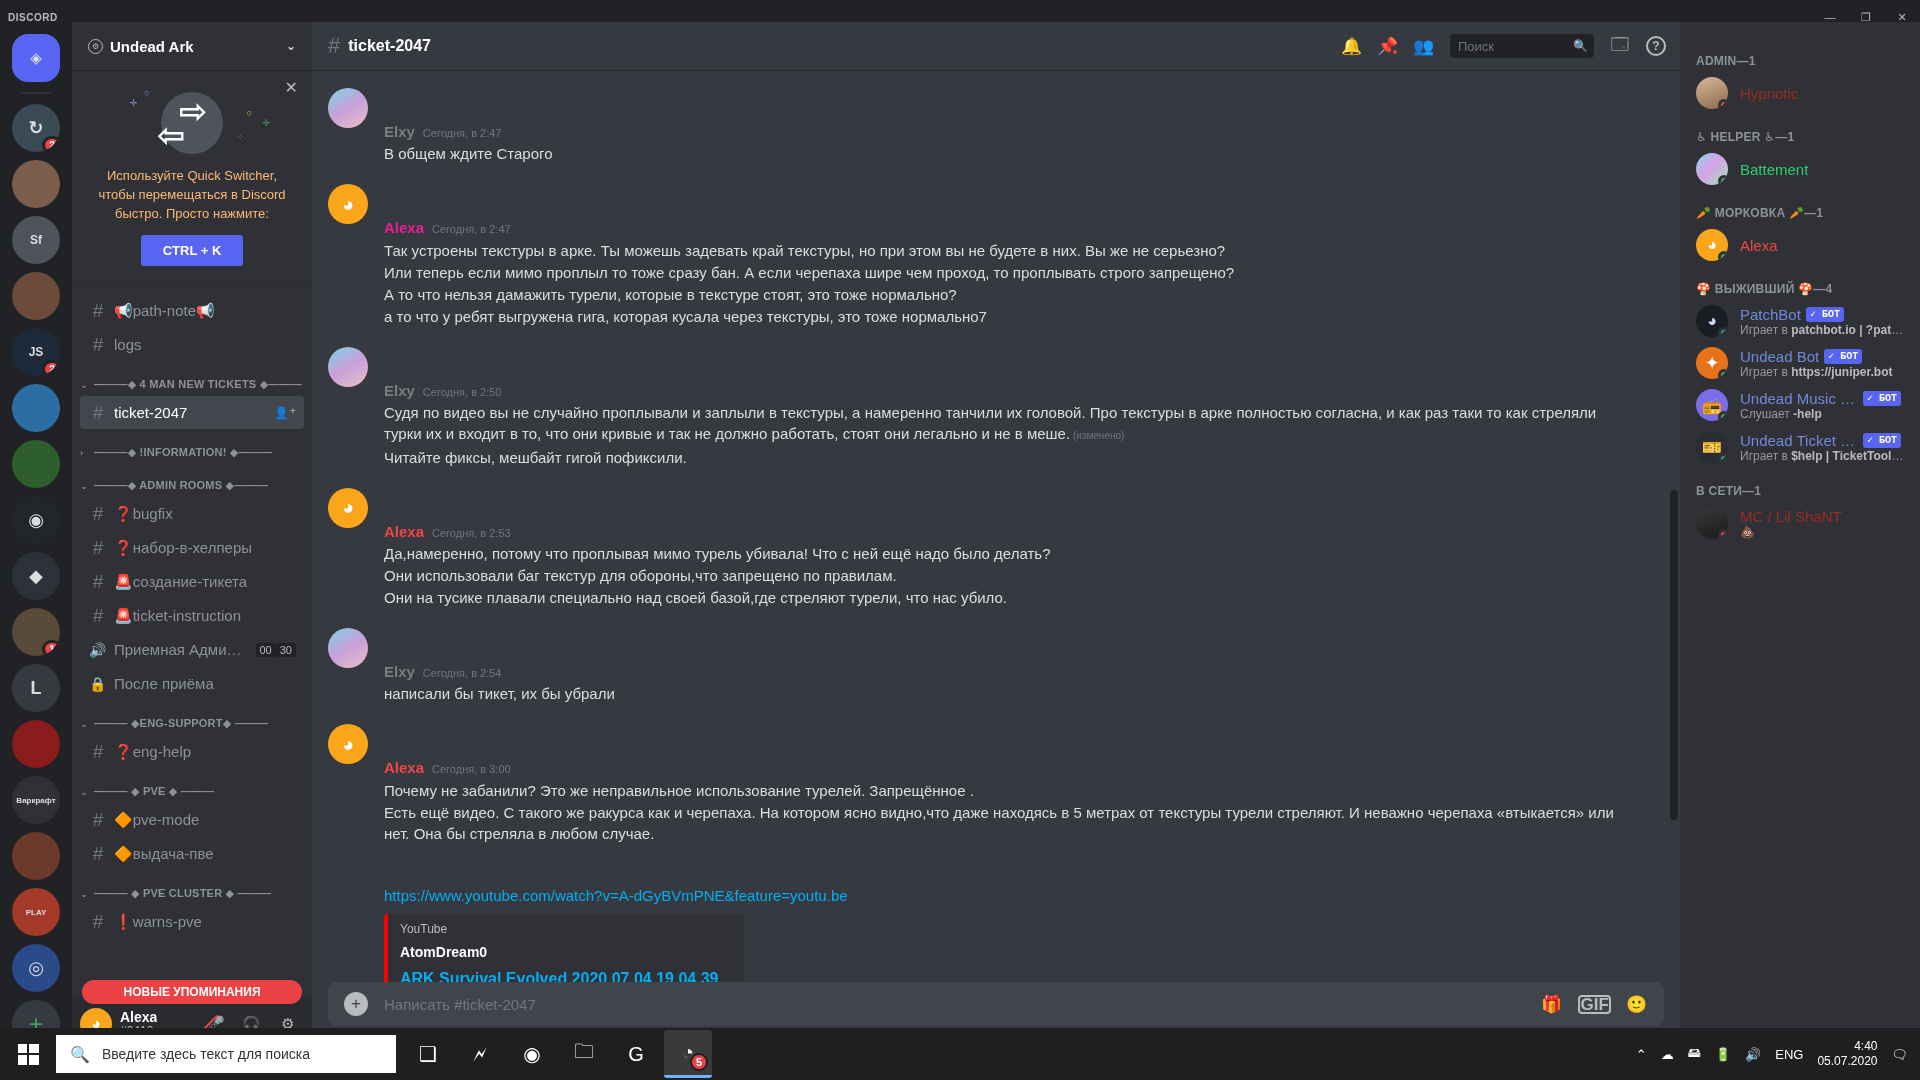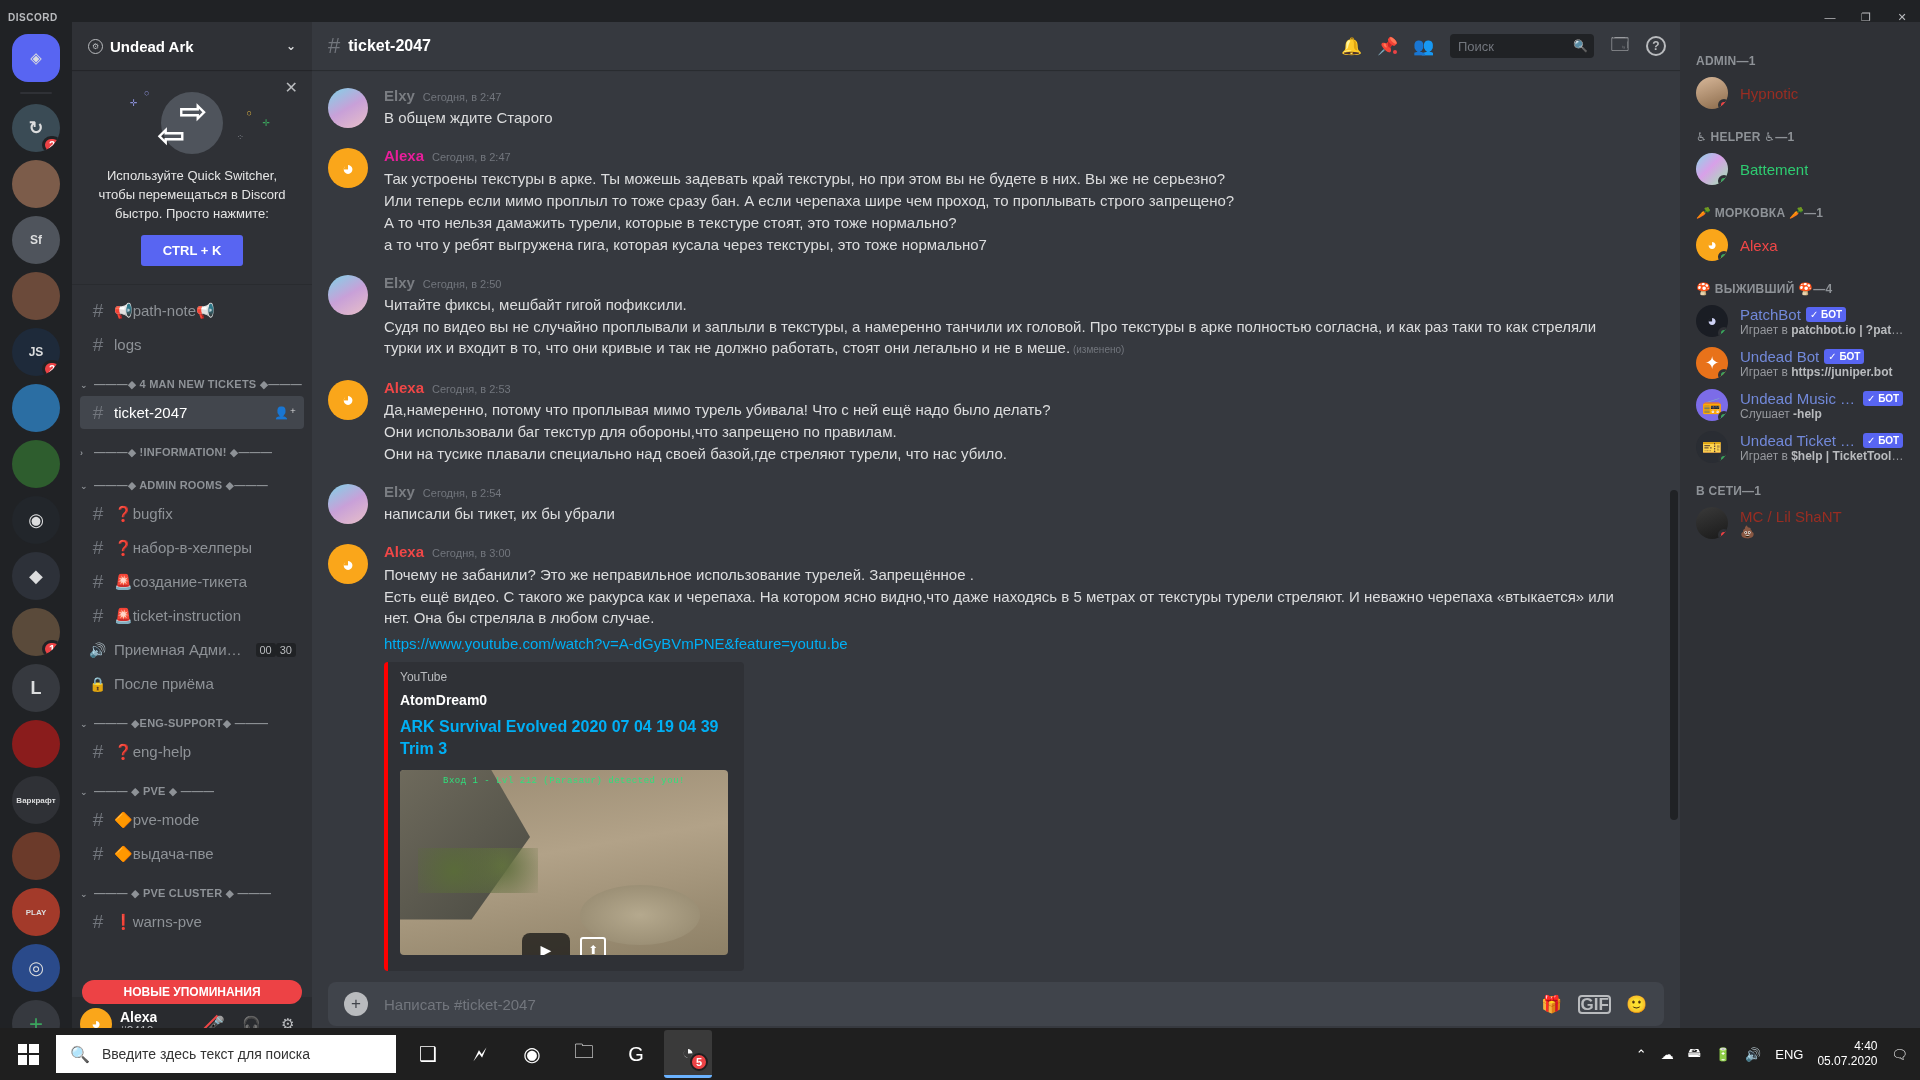--- a/index.html
+++ b/index.html
@@ -42,21 +42,21 @@
 
   
   .promo{padding:14px 16px 18px;border-bottom:1px solid #292b2f;position:relative;text-align:center;}
   .promo .close{position:absolute;right:14px;top:8px;color:#b9bbbe;font-size:16px;cursor:pointer;}
   .promo .art{height:78px;display:flex;align-items:center;justify-content:center;position:relative;}
   .promo .circle{width:62px;height:62px;border-radius:50%;background:#4f545c;position:relative;}
   .promo .arrow{position:absolute;color:#fff;font-size:34px;line-height:1;font-weight:bold;}
   .promo .a1{top:2px;left:18px;}
   .promo .a2{top:26px;left:-4px;}
   .spark{position:absolute;font-size:9px;}
-  .promo .txt{color:#e5e5e5;font-size:13px;line-height:19px;margin-top:4px;}
+  .promo .txt{color:#fdba74;font-size:13px;line-height:19px;margin-top:4px;}
   .promo .key{display:inline-block;margin-top:12px;background:#5865f2;color:#fff;font-size:13px;
     font-weight:bold;padding:8px 22px;border-radius:3px;cursor:pointer;}
 
   
   .chanlist{flex:1;overflow:hidden;padding-top:8px;position:relative;}
   .cat{display:flex;align-items:center;gap:4px;padding:16px 8px 4px 8px;color:#8e9297;
     font-size:11px;font-weight:bold;letter-spacing:.02em;cursor:pointer;white-space:nowrap;overflow:hidden;}
   .cat .arr{font-size:9px;width:10px;flex:0 0 10px;color:#8e9297;}
   .cat .catname{display:flex;align-items:center;gap:0;overflow:hidden;text-overflow:ellipsis;}
   .chan{display:flex;align-items:center;height:33px;margin:1px 8px;padding:0 8px;border-radius:4px;
@@ -98,21 +98,21 @@
   .search{width:144px;height:24px;background:#202225;border-radius:4px;display:flex;align-items:center;
     padding:0 6px 0 8px;margin:0 6px;cursor:text;}
   .search .ph{color:#72767d;font-size:13px;flex:1;}
   .search .mg{color:#72767d;font-size:12px;}
 
   .msgs{flex:1;overflow:hidden;position:relative;padding-bottom:4px;}
   .msg{display:flex;padding:2px 48px 2px 16px;position:relative;}
   .msg.grouped{margin-top:14px;}
   .msg .avatar{width:40px;height:40px;border-radius:50%;flex:0 0 40px;margin-right:16px;margin-top:2px;
     overflow:hidden;position:relative;display:flex;align-items:center;justify-content:center;}
-  .msg .body{min-width:0;flex:1;}
+  .msg .body{min-width:0;flex:1;margin-top:36px;}
   .mhead{display:flex;align-items:baseline;gap:8px;line-height:1.35;}
   .mname{font-size:15px;font-weight:600;}
   .mtime{color:#72767d;font-size:11px;}
   .mline{color:#dcddde;font-size:15px;line-height:21px;margin-top:1px;word-wrap:break-word;}
   .mline .edited{color:#72767d;font-size:10px;}
   .mline a{color:#00aff4;text-decoration:none;}
   .cont{padding-left:72px;}
 
   .embed{margin-top:8px;background:#2f3136;border-left:4px solid #ff0000;border-radius:4px;
     padding:8px 16px 16px 12px;width:360px;}
@@ -158,21 +158,21 @@
     display:flex;align-items:center;justify-content:center;overflow:hidden;}
   .member .mav .st{position:absolute;right:-2px;bottom:-2px;width:12px;height:12px;border-radius:50%;
     border:3px solid #2f3136;}
   .st.online{background:#3ba55d;}
   .st.dnd{background:#ed4245;}
   .st.mobile{background:#3ba55d;border-radius:3px;width:11px;height:15px;border-width:2px;}
   .member .info{min-width:0;overflow:hidden;}
   .mrow{display:flex;align-items:center;gap:5px;}
   .mname2{font-size:15px;font-weight:500;white-space:nowrap;overflow:hidden;text-overflow:ellipsis;max-width:118px;}
   .botbadge{background:#5865f2;color:#fff;font-size:10px;font-weight:bold;border-radius:3px;
-    padding:0 4px;line-height:15px;white-space:nowrap;}
+    padding:0 4px;line-height:15px;white-space:nowrap;font-family:Liberation Mono, monospace;}
   .mstatus{color:#96989d;font-size:12px;white-space:nowrap;overflow:hidden;text-overflow:ellipsis;
     max-width:180px;}
   .mstatus b{color:#b9bbbe;font-weight:600;}
 
   
   .taskbar{position:absolute;left:0;bottom:0;width:1920px;height:52px;background:#1f1f1f;
     display:flex;align-items:center;z-index:20;}
   .startbtn{width:56px;height:52px;display:flex;align-items:center;justify-content:center;}
   .winlogo{width:21px;height:21px;display:grid;grid-template-columns:1fr 1fr;grid-template-rows:1fr 1fr;gap:2px;}
   .winlogo i{background:#fff;display:block;}
@@ -412,22 +412,22 @@
             <div class="mline">а то что у ребят выгружена гига, которая кусала через текстуры, это тоже нормально7</div>
           </div>
         </div>
         <div class="msg grouped">
           <div class="avatar" style="background: linear-gradient(150deg, rgb(127, 211, 232), rgb(200, 160, 216) 50%, rgb(232, 192, 200));"></div>
           <div class="body">
             <div class="mhead">
               <span class="mname" style="color: rgb(122, 125, 130);">Elxy</span>
               <span class="mtime">Сегодня, в 2:50</span>
             </div>
+            <div class="mline">Судя по видео вы не случайно проплывали и заплыли в текстуры, а намеренно танчили их головой. Про текстуры в арке полностью согласна, и как раз таки то как стреляли турки их и входит в то, что они кривые и так не должно работать, стоят они легально и не в меше.<span class="edited"> (изменено)</span></div>
             <div class="mline">Читайте фиксы, мешбайт гигой пофиксили.</div>
-            <div class="mline">Судя по видео вы не случайно проплывали и заплыли в текстуры, а намеренно танчили их головой. Про текстуры в арке полностью согласна, и как раз таки то как стреляли турки их и входит в то, что они кривые и так не должно работать, стоят они легально и не в меше.<span class="edited"> (изменено)</span></div>
           </div>
         </div>
         <div class="msg grouped">
           <div class="avatar" style="background: rgb(250, 166, 26); color: rgb(255, 255, 255); font-size: 20px;">◕</div>
           <div class="body">
             <div class="mhead">
               <span class="mname" style="color: rgb(240, 71, 71);">Alexa</span>
               <span class="mtime">Сегодня, в 2:53</span>
             </div>
             <div class="mline">Да,намеренно, потому что проплывая мимо турель убивала! Что с ней ещё надо было делать?</div>

